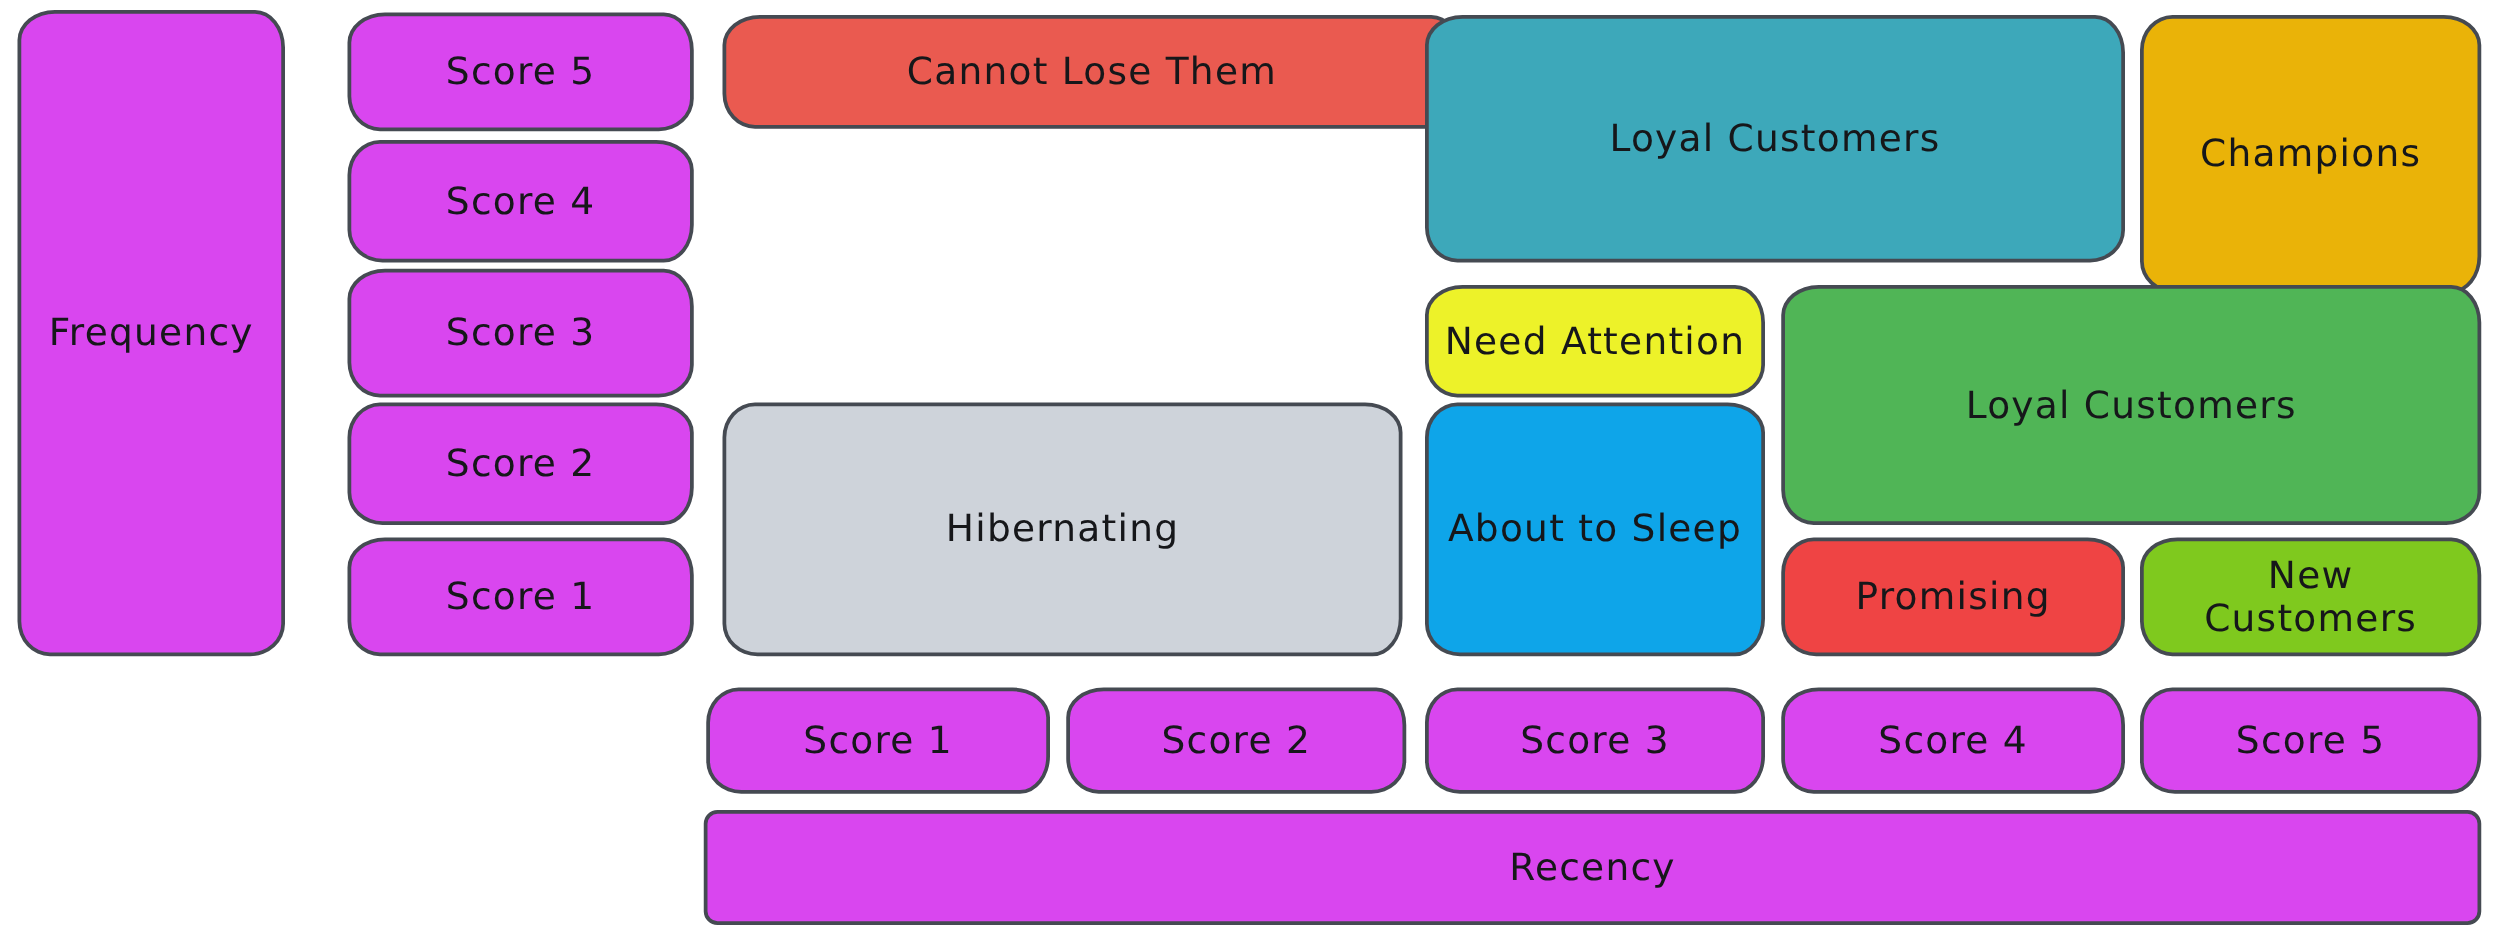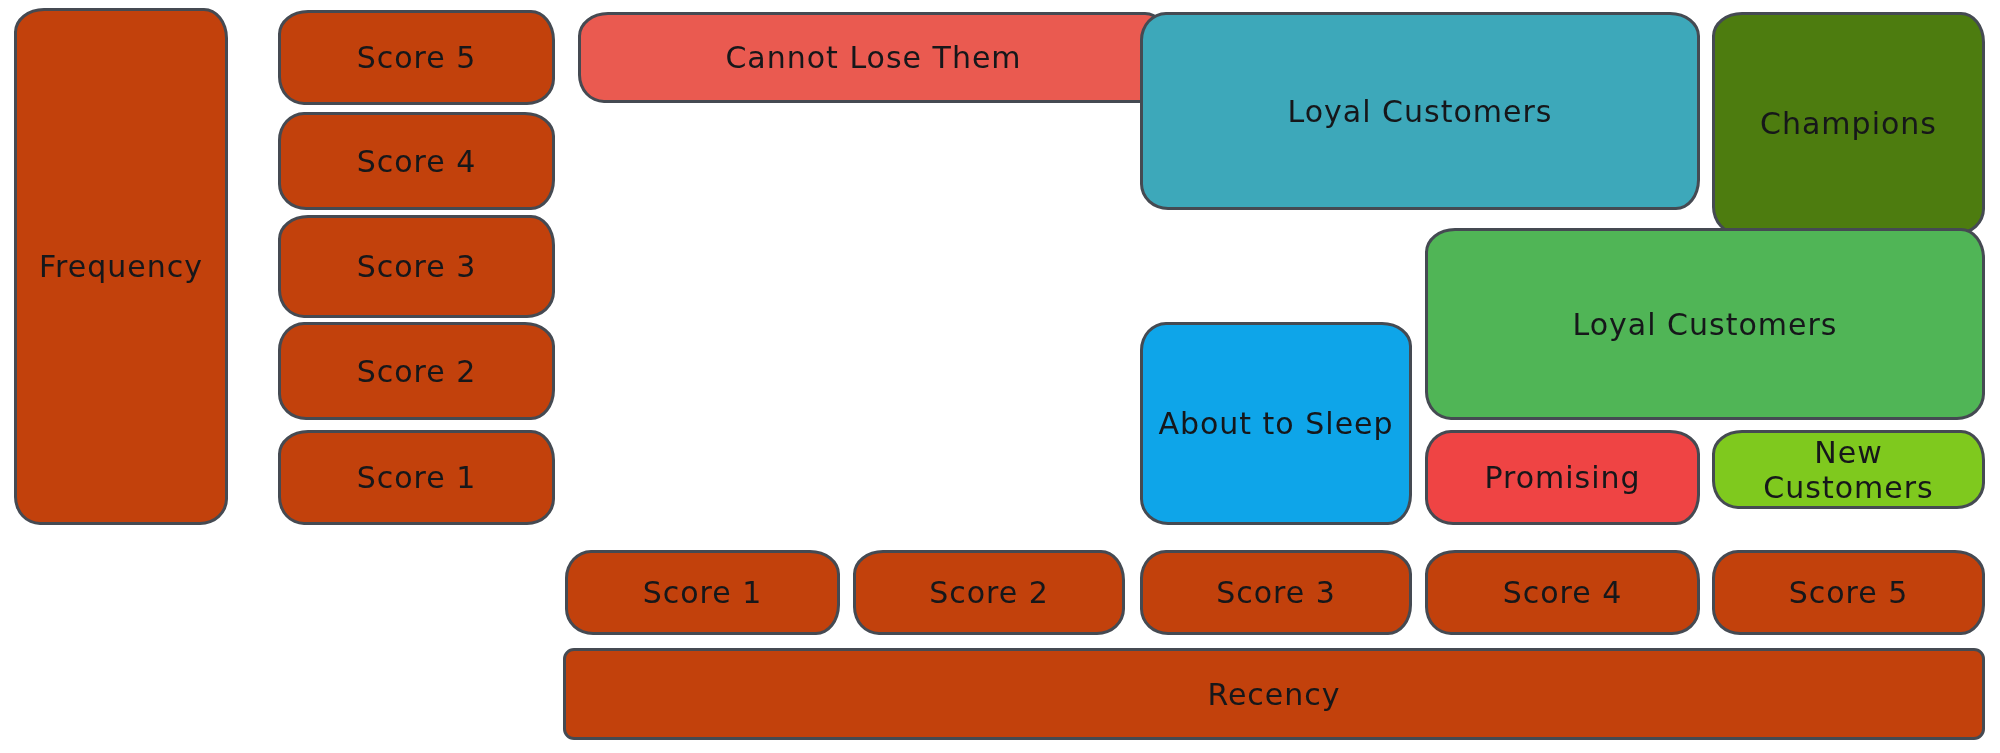--- a/index.html
+++ b/index.html
@@ -7,21 +7,21 @@
     position:relative;
     width:2000px;height:753px;
     background:#ffffff;
     font-family:"DejaVu Sans","Liberation Sans",sans-serif;
     overflow:hidden;
   }
   .box{
     position:absolute;
     box-sizing:border-box;
     border:3px solid #454a52;
-    background:#c2410c;
+    background:#d946ef;
     display:flex;
     align-items:center;
     justify-content:center;
     text-align:center;
     color:#16171a;
     font-size:30px;
     letter-spacing:1px;
     border-radius:26px 30px 24px 28px / 28px 24px 30px 26px;
   }
   .box:nth-child(odd){
@@ -67,31 +67,37 @@
     </div>
     <div class="box" style="left: 1425px; top: 550px; width: 275px; height: 85px;">
       <span>Score 4</span>
     </div>
     <div class="box" style="left: 1712px; top: 550px; width: 273px; height: 85px;">
       <span>Score 5</span>
     </div>
     <div class="box" style="left: 578px; top: 12px; width: 591px; height: 91px; background: rgb(234, 90, 80);">
       <span>Cannot Lose Them</span>
     </div>
+    <div class="box" style="left: 578px; top: 322px; width: 544px; height: 203px; background: rgb(206, 211, 218);">
+      <span>Hibernating</span>
+    </div>
     <div class="box" style="left: 1140px; top: 12px; width: 560px; height: 198px; background: rgb(61, 168, 186);">
       <span>Loyal Customers</span>
     </div>
-    <div class="box" style="left: 1712px; top: 12px; width: 273px; height: 223px; background: #4d7c0f;">
+    <div class="box" style="left: 1712px; top: 12px; width: 273px; height: 223px; background: #eab308;">
       <span>Champions</span>
+    </div>
+    <div class="box" style="left: 1140px; top: 228px; width: 272px; height: 90px; background: rgb(237, 242, 41);">
+      <span>Need Attention</span>
     </div>
     <div class="box" style="left: 1140px; top: 322px; width: 272px; height: 203px; background: #0ea5e9;">
       <span>About to Sleep</span>
     </div>
     <div class="box" style="left: 1425px; top: 228px; width: 560px; height: 192px; background: rgb(80, 181, 86);">
       <span>Loyal Customers</span>
     </div>
     <div class="box" style="left: 1425px; top: 430px; width: 275px; height: 95px; background: #ef4444;">
       <span>Promising</span>
     </div>
-    <div class="box" style="left: 1712px; top: 430px; width: 273px; height: 79px; background: rgb(127, 201, 30);">
+    <div class="box" style="left: 1712px; top: 430px; width: 273px; height: 95px; background: rgb(127, 201, 30);">
       <span>New Customers</span>
     </div>
   </div>
 
 </body></html>

